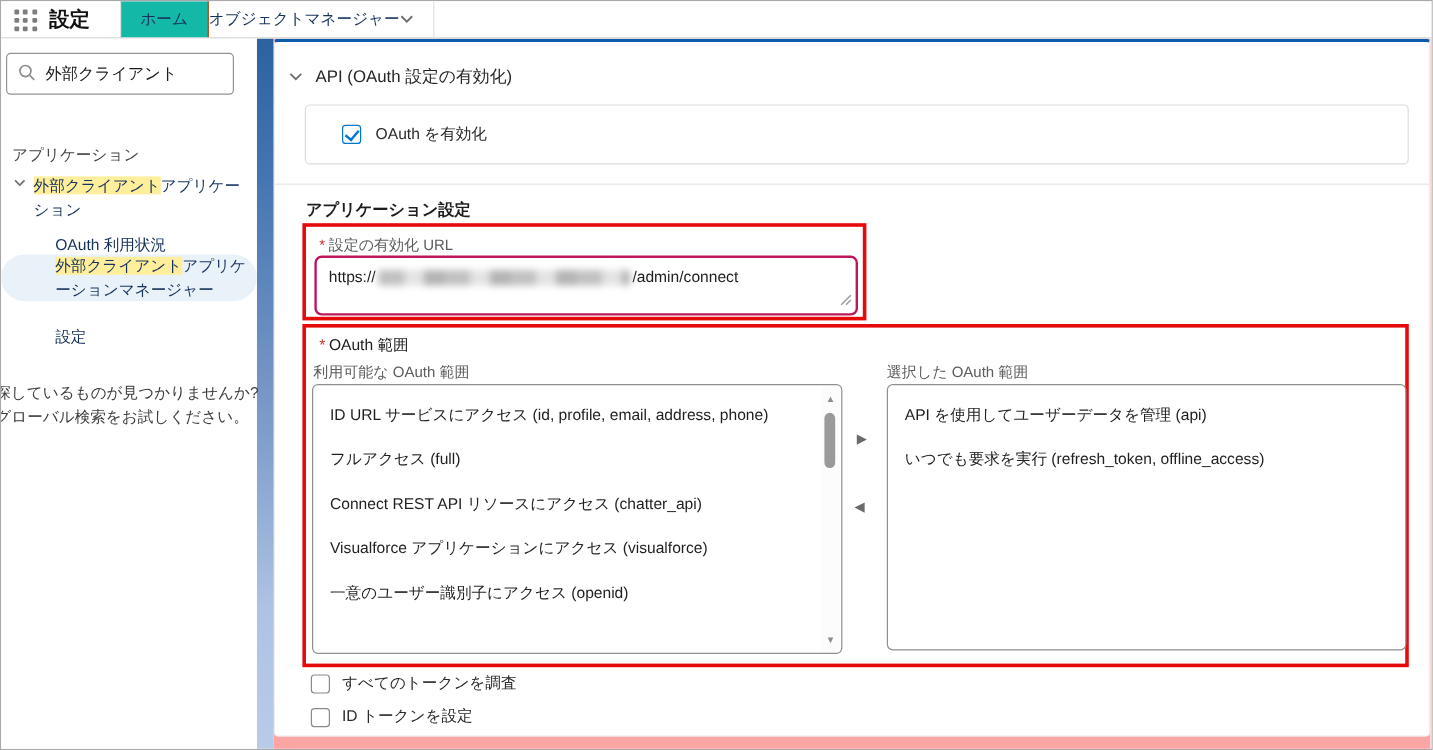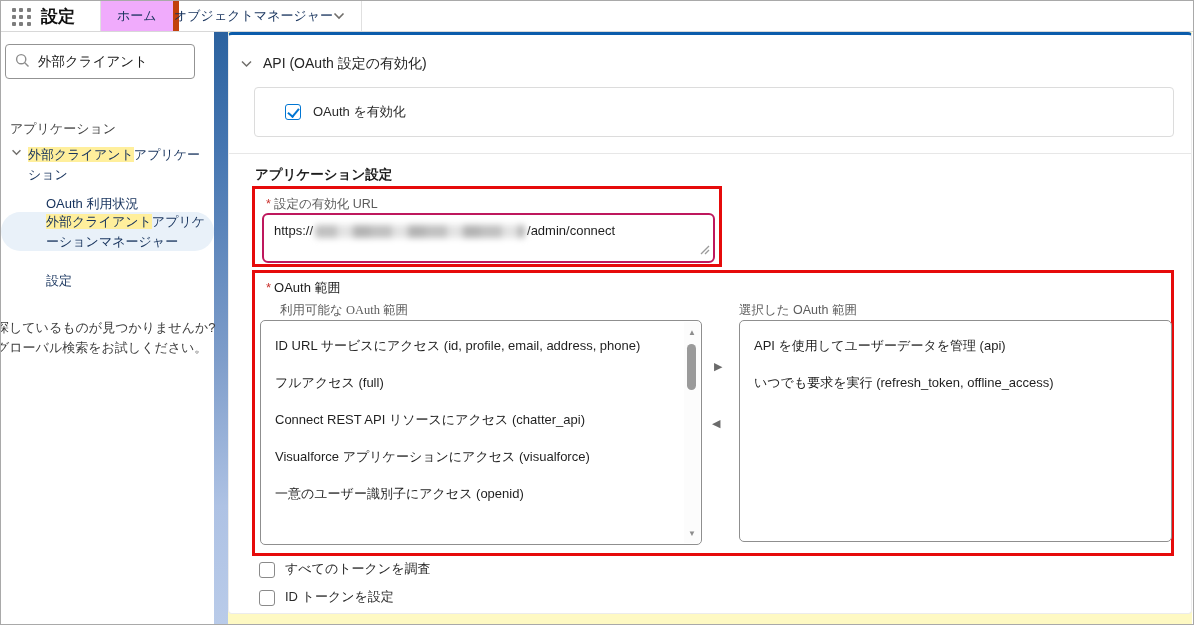--- a/index.html
+++ b/index.html
@@ -12,21 +12,21 @@
 
   
   .gheader { position:absolute; left:0; top:0; width:100%; height:31px;
     background:#fff; border-bottom:1px solid #d8d8d8; z-index:5; }
   .waffle { position:absolute; left:11px; top:7px; width:19px; height:17px;
     display:grid; grid-template-columns:repeat(3,1fr); gap:3px; cursor:pointer; }
   .waffle span { width:4px; height:4px; background:#7d7d7d; border-radius:1px; }
   .gtitle { position:absolute; left:40px; top:4px; font-size:17px; font-weight:700; color:#111; }
   .tab { position:absolute; top:0; height:30px; display:flex; align-items:center;
     padding:0 16px; font-size:13px; color:#16325c; cursor:pointer; }
-  .tab-home { left:99px; background:#f0abfc; border-left:1px solid #e0e0e0; border-right:6px solid #c2410c; }
+  .tab-home { left:99px; background:#14b8a6; border-left:1px solid #e0e0e0; border-right:1px solid #c2410c; }
   .tab-obj { left:157px; border-right:1px solid #e0e0e0; gap:0; }
   .chev svg { display:block; }
 
   
   .strip { position:absolute; left:213px; top:31px; width:14px; height:593px;
     background:linear-gradient(180deg,#2b629f 0%,#4676b1 20%,#7e9dca 55%,#aec2e4 80%,#b9cbe9 100%); }
 
   
   .sidebar { position:absolute; left:0; top:31px; width:213px; height:593px; background:#fff; }
   .searchbox { position:absolute; left:4px; top:12px; width:190px; height:35px;
@@ -40,21 +40,21 @@
   .hl { background:#ffef9c; }
   .tree-child { position:absolute; left:0; width:213px; color:#16325c; cursor:pointer; line-height:1.5; }
   .tree-child .inner { padding-left:45px; padding-right:8px; }
   .tc1 { top:159px; height:26px; display:flex; align-items:center; }
   .tc2 { top:180px; height:39px; background:#e9f1f9; display:flex; align-items:center;border-radius:22px; }
   .tc3 { top:236px; height:26px; display:flex; align-items:center; }
   .notfound { position:absolute; left:-5px; top:286px; width:225px; color:#3c3c3c;
     font-size:13px; line-height:1.55; }
 
   
-  .main-bg { position:absolute; left:227px; top:31px; width:964px; height:593px; background:#fef9c3; }
+  .main-bg { position:absolute; left:227px; top:31px; width:964px; height:593px; background:#fca5a5; }
   .card { position:absolute; left:0; top:0; width:964px; height:582px; background:#fff;
     border:1px solid #ececec; border-top:3px solid #0b5cab; border-radius:4px; }
   .api-head { position:absolute; left:11px; top:20px; display:flex; align-items:center; gap:10px;
     font-size:14px; color:#252525; cursor:pointer; }
   .oauth-box { position:absolute; left:25px; top:52px; width:920px; height:50px;
     border:1px solid #dcdcdc; border-radius:4px; display:flex; align-items:center;
     padding-left:30px; gap:12px; }
   .divider { position:absolute; left:0; top:118px; width:100%; border-top:1px solid #e7e7e7; }
   .app-settings { position:absolute; left:26px; top:131px; font-weight:700; font-size:13.5px; color:#1d1d1d; }
 
@@ -79,21 +79,21 @@
   .cb-url-area { position:absolute; left:7px; top:24px; width:453px; height:50px;
     border:2px solid #be185d; border-radius:6px; background:#fff; padding:8px 10px;
     font-size:13px; color:#1e1e1e; overflow:hidden; }
   .redacted { display:inline-block; width:210px; height:13px; vertical-align:middle;
     border-radius:3px; margin:0 2px;
     background:repeating-linear-gradient(90deg,#c0c0c0 0 22px,#e3e3e3 22px 38px,#b3b3b3 38px 55px);
     filter:blur(3px); }
   .resize-handle { position:absolute; right:3px; bottom:3px; }
 
   .scope-title { position:absolute; left:11px; top:6px; font-weight:400; font-size:13px; color:#1d1d1d; }
-  .scope-sub-l { position:absolute; left:25px; top:29px;font-family:Liberation Serif, serif; }
+  .scope-sub-l { position:absolute; left:6px; top:29px; }
   .scope-sub-r { position:absolute; left:484px; top:29px; }
 
   .listbox { position:absolute; background:#fff; border:1px solid #8f8f8f; border-radius:5px;
     padding-top:6px; overflow:hidden; }
   .listbox-av { left:5px; top:47px; width:442px; height:225px; }
   .listbox-sel { left:484px; top:47px; width:433px; height:222px; }
   .opt { padding:10px 14px 9px 14px; font-size:13px; color:#1f1f1f; white-space:nowrap; cursor:pointer; }
 
   
   .sbar { position:absolute; top:1px; right:1px; width:16px; height:221px; background:#fcfcfc;

